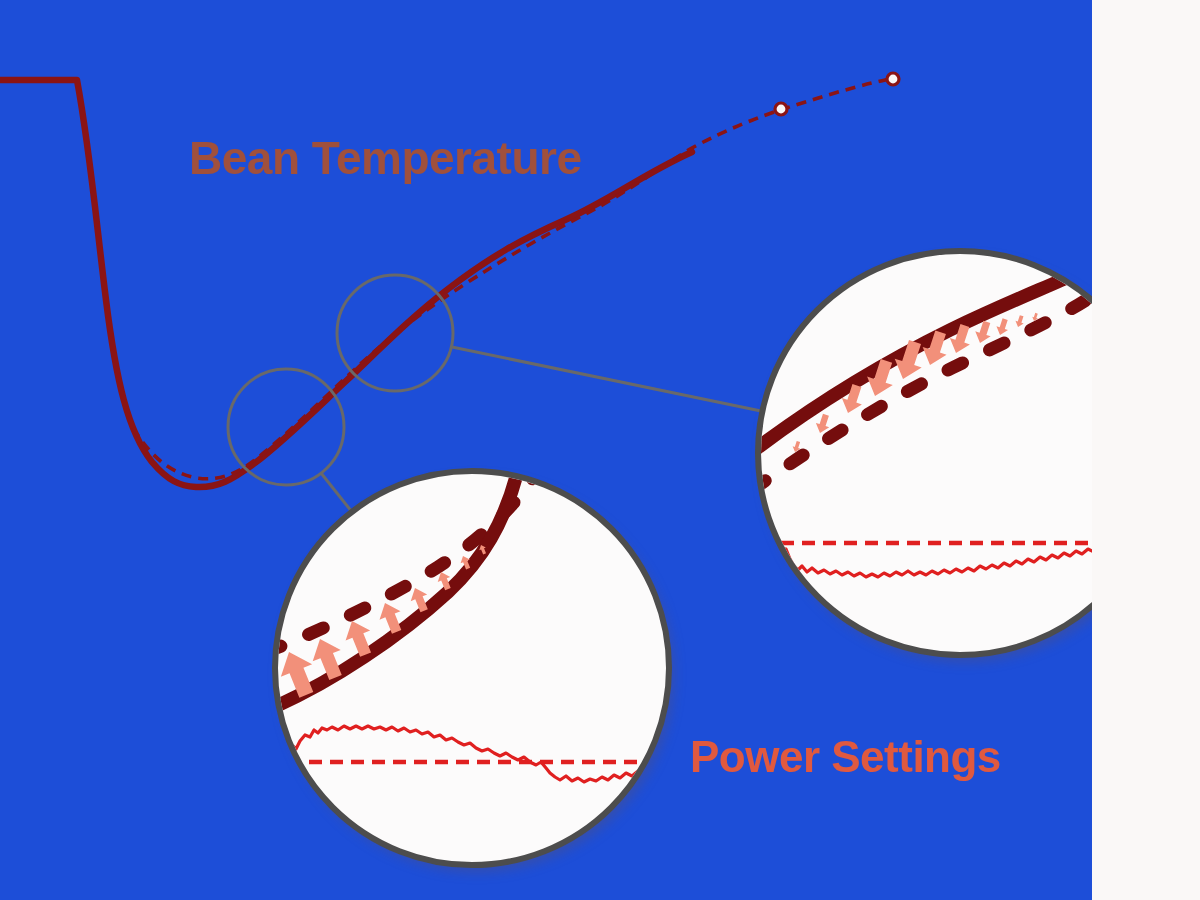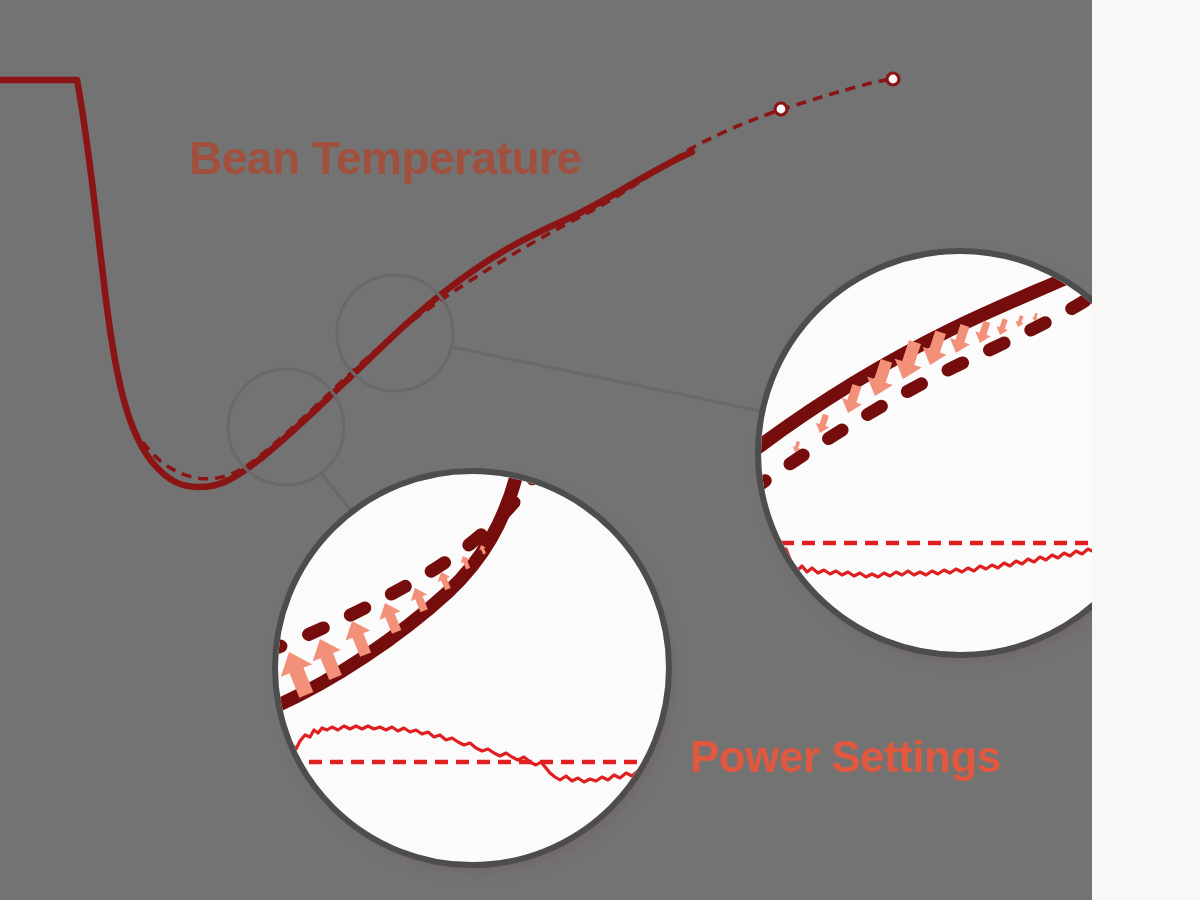--- a/index.html
+++ b/index.html
@@ -5,21 +5,21 @@
   html, body {
     margin: 0;
     padding: 0;
     background: #faf8f7;
     font-family: "Liberation Sans", sans-serif;
   }
   .canvas {
     position: relative;
     width: 1092px;
     height: 900px;
-    background: #737373;
+    background: #1d4ed8;
     overflow: hidden;
   }
   svg { display: block; }
   .diagram-label {
     font-family: "Liberation Sans", sans-serif;
     font-weight: 700;
     letter-spacing: -0.5px;
   }
   .lens-bg {
     filter: drop-shadow(5px 7px 6px rgba(110, 80, 75, 0.30));

